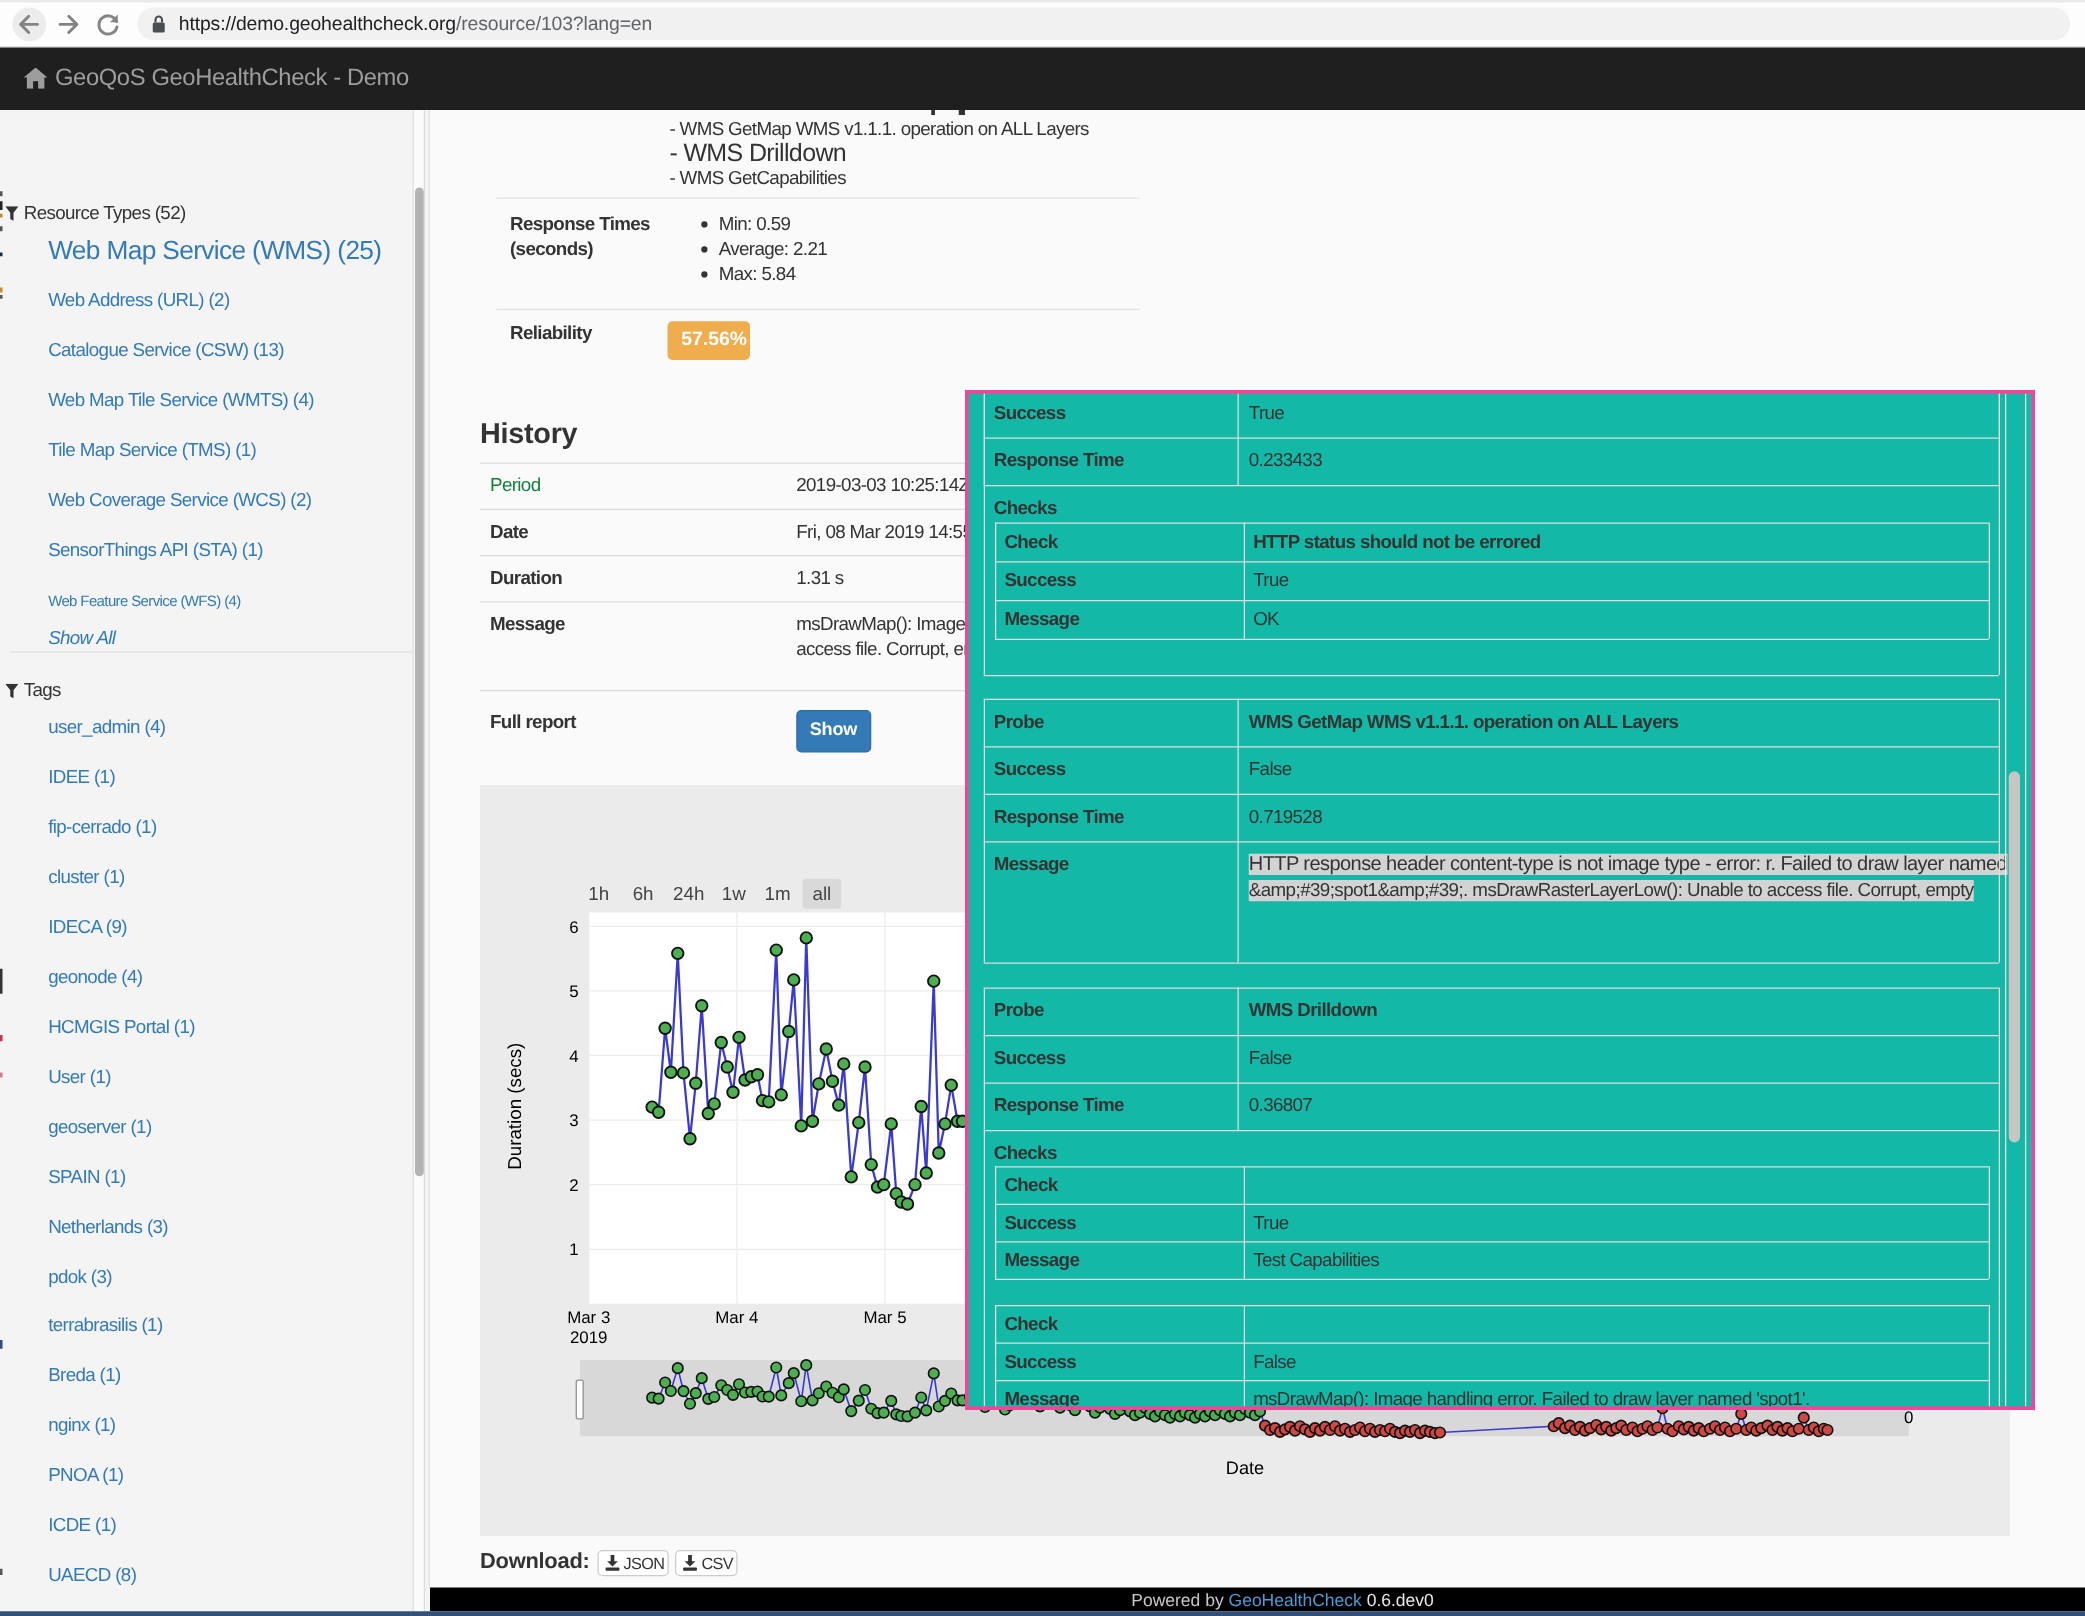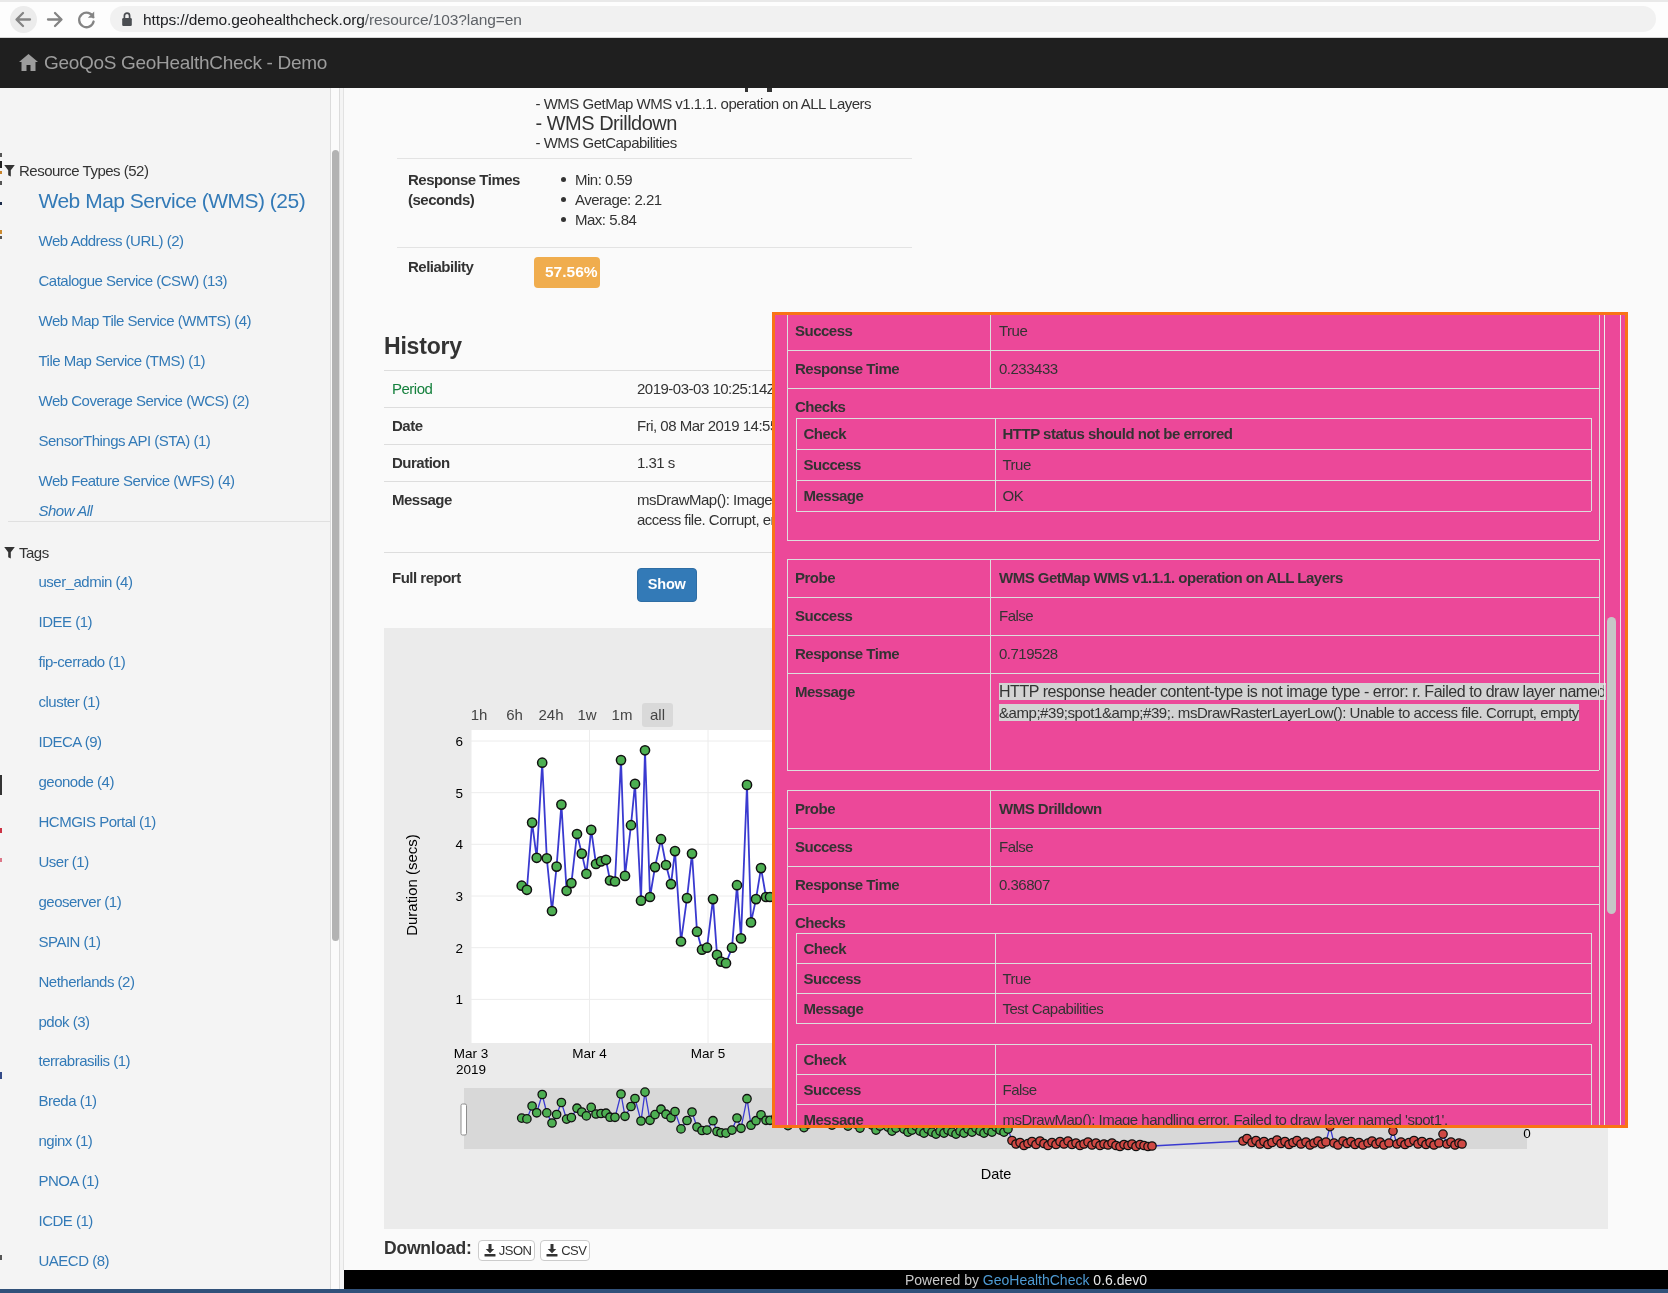--- a/index.html
+++ b/index.html
@@ -51,38 +51,38 @@
 <path d="M0.2 0 H10.8 L6.8 5.2 V11.6 L4.2 10.2 V5.2 Z" fill="#333"></path>
   </svg>
 <div style="position:absolute;left:19px;top:161.0px;font-size:15px;font-weight:400;color:#333;letter-spacing:-0.5px;line-height:20px;white-space:nowrap;">Resource Types (52)</div>
 <div style="position:absolute;left:38.5px;top:190.8px;font-size:21px;font-weight:400;color:#337ab7;letter-spacing:-0.5px;line-height:20px;white-space:nowrap;">Web Map Service (WMS) (25)</div>
 <div style="position:absolute;left:38.5px;top:230.9px;font-size:15px;font-weight:400;color:#337ab7;letter-spacing:-0.5px;line-height:20px;white-space:nowrap;">Web Address (URL) (2)</div>
 <div style="position:absolute;left:38.5px;top:270.9px;font-size:15px;font-weight:400;color:#337ab7;letter-spacing:-0.5px;line-height:20px;white-space:nowrap;">Catalogue Service (CSW) (13)</div>
 <div style="position:absolute;left:38.5px;top:311.0px;font-size:15px;font-weight:400;color:#337ab7;letter-spacing:-0.5px;line-height:20px;white-space:nowrap;">Web Map Tile Service (WMTS) (4)</div>
 <div style="position:absolute;left:38.5px;top:351.0px;font-size:15px;font-weight:400;color:#337ab7;letter-spacing:-0.5px;line-height:20px;white-space:nowrap;">Tile Map Service (TMS) (1)</div>
 <div style="position:absolute;left:38.5px;top:391.1px;font-size:15px;font-weight:400;color:#337ab7;letter-spacing:-0.5px;line-height:20px;white-space:nowrap;">Web Coverage Service (WCS) (2)</div>
 <div style="position:absolute;left:38.5px;top:431.1px;font-size:15px;font-weight:400;color:#337ab7;letter-spacing:-0.5px;line-height:20px;white-space:nowrap;">SensorThings API (STA) (1)</div>
-<div style="position:absolute;left:38.5px;top:471.2px;font-size:15px;font-weight:400;color:#337ab7;letter-spacing:-0.5px;line-height:20px;white-space:nowrap;">Web Feature Service (WFS) (4)</div>
+<div style="position:absolute;left:38.5px;top:471.2px;font-size:12px;font-weight:400;color:#337ab7;letter-spacing:-0.5px;line-height:20px;white-space:nowrap;">Web Feature Service (WFS) (4)</div>
 <div style="position:absolute;left:38.5px;top:500.9px;font-size:15px;font-weight:400;color:#337ab7;letter-spacing:-0.5px;line-height:20px;white-space:nowrap;font-style:italic;">Show All</div>
 <div style="position:absolute;left:8px;top:521.4px;width:322px;height:1px;background:#e0e0e0;"></div>
 <svg style="position:absolute;left:4px;top:547px" width="11" height="12" viewBox="0 0 11 12">
 <path d="M0.2 0 H10.8 L6.8 5.2 V11.6 L4.2 10.2 V5.2 Z" fill="#333"></path>
   </svg>
 <div style="position:absolute;left:19px;top:542.6px;font-size:15px;font-weight:400;color:#333;letter-spacing:-0.5px;line-height:20px;white-space:nowrap;">Tags</div>
 <div style="position:absolute;left:38.5px;top:572.0px;font-size:15px;font-weight:400;color:#337ab7;letter-spacing:-0.5px;line-height:20px;white-space:nowrap;">user_admin (4)</div>
 <div style="position:absolute;left:38.5px;top:612.0px;font-size:15px;font-weight:400;color:#337ab7;letter-spacing:-0.5px;line-height:20px;white-space:nowrap;">IDEE (1)</div>
 <div style="position:absolute;left:38.5px;top:651.9px;font-size:15px;font-weight:400;color:#337ab7;letter-spacing:-0.5px;line-height:20px;white-space:nowrap;">fip-cerrado (1)</div>
 <div style="position:absolute;left:38.5px;top:691.9px;font-size:15px;font-weight:400;color:#337ab7;letter-spacing:-0.5px;line-height:20px;white-space:nowrap;">cluster (1)</div>
 <div style="position:absolute;left:38.5px;top:731.8px;font-size:15px;font-weight:400;color:#337ab7;letter-spacing:-0.5px;line-height:20px;white-space:nowrap;">IDECA (9)</div>
 <div style="position:absolute;left:38.5px;top:771.8px;font-size:15px;font-weight:400;color:#337ab7;letter-spacing:-0.5px;line-height:20px;white-space:nowrap;">geonode (4)</div>
 <div style="position:absolute;left:38.5px;top:811.7px;font-size:15px;font-weight:400;color:#337ab7;letter-spacing:-0.5px;line-height:20px;white-space:nowrap;">HCMGIS Portal (1)</div>
 <div style="position:absolute;left:38.5px;top:851.7px;font-size:15px;font-weight:400;color:#337ab7;letter-spacing:-0.5px;line-height:20px;white-space:nowrap;">User (1)</div>
 <div style="position:absolute;left:38.5px;top:891.6px;font-size:15px;font-weight:400;color:#337ab7;letter-spacing:-0.5px;line-height:20px;white-space:nowrap;">geoserver (1)</div>
 <div style="position:absolute;left:38.5px;top:931.6px;font-size:15px;font-weight:400;color:#337ab7;letter-spacing:-0.5px;line-height:20px;white-space:nowrap;">SPAIN (1)</div>
-<div style="position:absolute;left:38.5px;top:971.5px;font-size:15px;font-weight:400;color:#337ab7;letter-spacing:-0.5px;line-height:20px;white-space:nowrap;">Netherlands (2)</div>
+<div style="position:absolute;left:38.5px;top:971.5px;font-size:15px;font-weight:400;color:#337ab7;letter-spacing:-0.5px;line-height:20px;white-space:nowrap;">Netherlands (3)</div>
 <div style="position:absolute;left:38.5px;top:1011.5px;font-size:15px;font-weight:400;color:#337ab7;letter-spacing:-0.5px;line-height:20px;white-space:nowrap;">pdok (3)</div>
 <div style="position:absolute;left:38.5px;top:1051.4px;font-size:15px;font-weight:400;color:#337ab7;letter-spacing:-0.5px;line-height:20px;white-space:nowrap;">terrabrasilis (1)</div>
 <div style="position:absolute;left:38.5px;top:1091.4px;font-size:15px;font-weight:400;color:#337ab7;letter-spacing:-0.5px;line-height:20px;white-space:nowrap;">Breda (1)</div>
 <div style="position:absolute;left:38.5px;top:1131.3px;font-size:15px;font-weight:400;color:#337ab7;letter-spacing:-0.5px;line-height:20px;white-space:nowrap;">nginx (1)</div>
 <div style="position:absolute;left:38.5px;top:1171.3px;font-size:15px;font-weight:400;color:#337ab7;letter-spacing:-0.5px;line-height:20px;white-space:nowrap;">PNOA (1)</div>
 <div style="position:absolute;left:38.5px;top:1211.2px;font-size:15px;font-weight:400;color:#337ab7;letter-spacing:-0.5px;line-height:20px;white-space:nowrap;">ICDE (1)</div>
 <div style="position:absolute;left:38.5px;top:1251.2px;font-size:15px;font-weight:400;color:#337ab7;letter-spacing:-0.5px;line-height:20px;white-space:nowrap;">UAECD (8)</div>
 <div style="position:absolute;left:745px;top:88px;width:2.5px;height:3.5px;background:#333;"></div>
 <div style="position:absolute;left:767px;top:88px;width:5px;height:3.5px;background:#333;"></div>
 <div style="position:absolute;left:535.5px;top:93.8px;font-size:15px;font-weight:400;color:#333;letter-spacing:-0.5px;line-height:20px;white-space:nowrap;">- WMS GetMap WMS v1.1.1. operation on ALL Layers</div>
@@ -432,21 +432,21 @@
 <div style="position:absolute;left:498.8px;top:1241.5px;font-size:13px;font-weight:400;color:#333;letter-spacing:-0.5px;line-height:18px;white-space:nowrap;">JSON</div>
 <div style="position:absolute;left:540.2px;top:1240px;width:50px;height:21px;border:1px solid #ccc;border-radius:4px;background:#fff;"></div>
 <svg style="position:absolute;left:546.2px;top:1244px" width="12" height="13" viewBox="0 0 12 13">
 <path d="M4.5 0 h3 v5 h2.8 L6 9.2 L1.7 5 h2.8 Z" fill="#333"></path>
     <rect x="0.5" y="10" width="11" height="2.6" rx="0.6" fill="#333"></rect>
   </svg>
 <div style="position:absolute;left:561.2px;top:1241.5px;font-size:13px;font-weight:400;color:#333;letter-spacing:-0.5px;line-height:18px;white-space:nowrap;">CSV</div>
 <div style="position:absolute;left:344px;top:1270px;width:1324px;height:19px;background:#000;"></div>
 <div style="position:absolute;left:905px;top:1273px;font-size:14px;line-height:14px;color:#c8c8c8;white-space:nowrap;">Powered by <span style="color:#4e9bd4">GeoHealthCheck</span> <span style="color:#e8e8e8">0.6.dev0</span></div>
 <div style="position:absolute;left:0px;top:1289px;width:1668px;height:4px;background:#31517a;"></div>
-<div style="position:absolute;left:772px;top:312px;width:856px;height:816px;background:#ec4899;border:3px solid #f97316;overflow:hidden;">
+<div style="position:absolute;left:772px;top:312px;width:856px;height:816px;background:#14b8a6;border:3px solid #ec4899;overflow:hidden;">
 <div style="position:absolute;left:20px;top:6.0px;font-size:15px;font-weight:700;color:#333;letter-spacing:-0.5px;line-height:20px;white-space:nowrap;">Success</div>
 <div style="position:absolute;left:224px;top:6.0px;font-size:15px;font-weight:400;color:#333;letter-spacing:-0.5px;line-height:20px;white-space:nowrap;">True</div>
 <div style="position:absolute;left:20px;top:44.0px;font-size:15px;font-weight:700;color:#333;letter-spacing:-0.5px;line-height:20px;white-space:nowrap;">Response Time</div>
 <div style="position:absolute;left:224px;top:44.0px;font-size:15px;font-weight:400;color:#333;letter-spacing:-0.5px;line-height:20px;white-space:nowrap;">0.233433</div>
 <div style="position:absolute;left:20px;top:82.0px;font-size:15px;font-weight:700;color:#333;letter-spacing:-0.5px;line-height:20px;white-space:nowrap;">Checks</div>
 <div style="position:absolute;left:28.5px;top:108.5px;font-size:15px;font-weight:700;color:#333;letter-spacing:-0.5px;line-height:20px;white-space:nowrap;">Check</div>
 <div style="position:absolute;left:227.5px;top:108.5px;font-size:15px;font-weight:700;color:#333;letter-spacing:-0.5px;line-height:20px;white-space:nowrap;">HTTP status should not be errored</div>
 <div style="position:absolute;left:28.5px;top:139.5px;font-size:15px;font-weight:700;color:#333;letter-spacing:-0.5px;line-height:20px;white-space:nowrap;">Success</div>
 <div style="position:absolute;left:227.5px;top:139.5px;font-size:15px;font-weight:400;color:#333;letter-spacing:-0.5px;line-height:20px;white-space:nowrap;">True</div>
 <div style="position:absolute;left:28.5px;top:170.5px;font-size:15px;font-weight:700;color:#333;letter-spacing:-0.5px;line-height:20px;white-space:nowrap;">Message</div>

